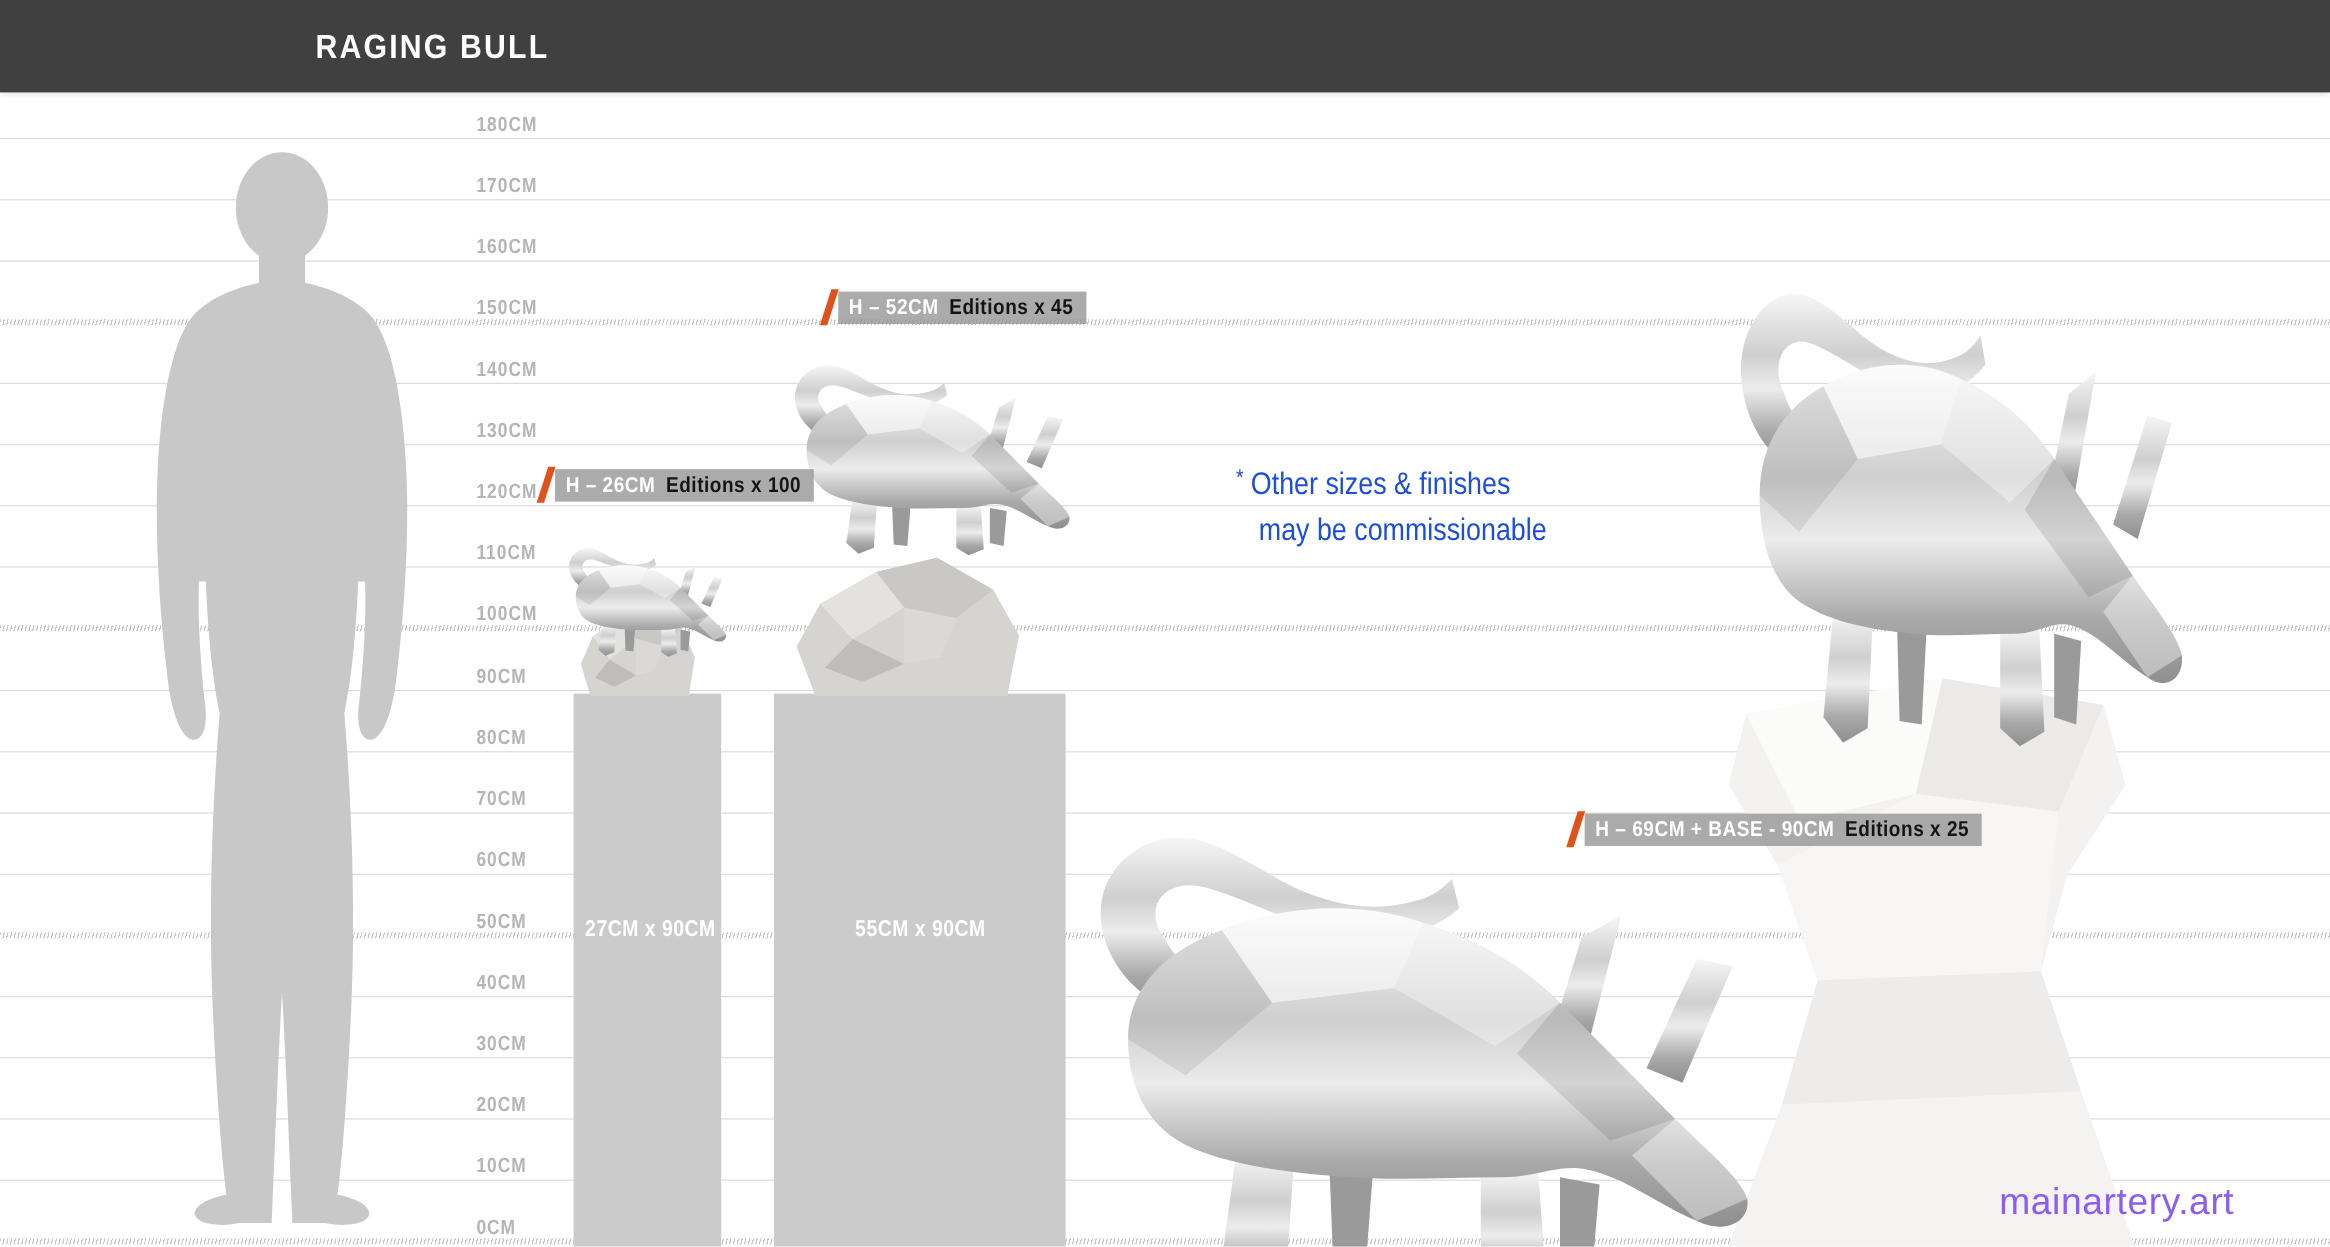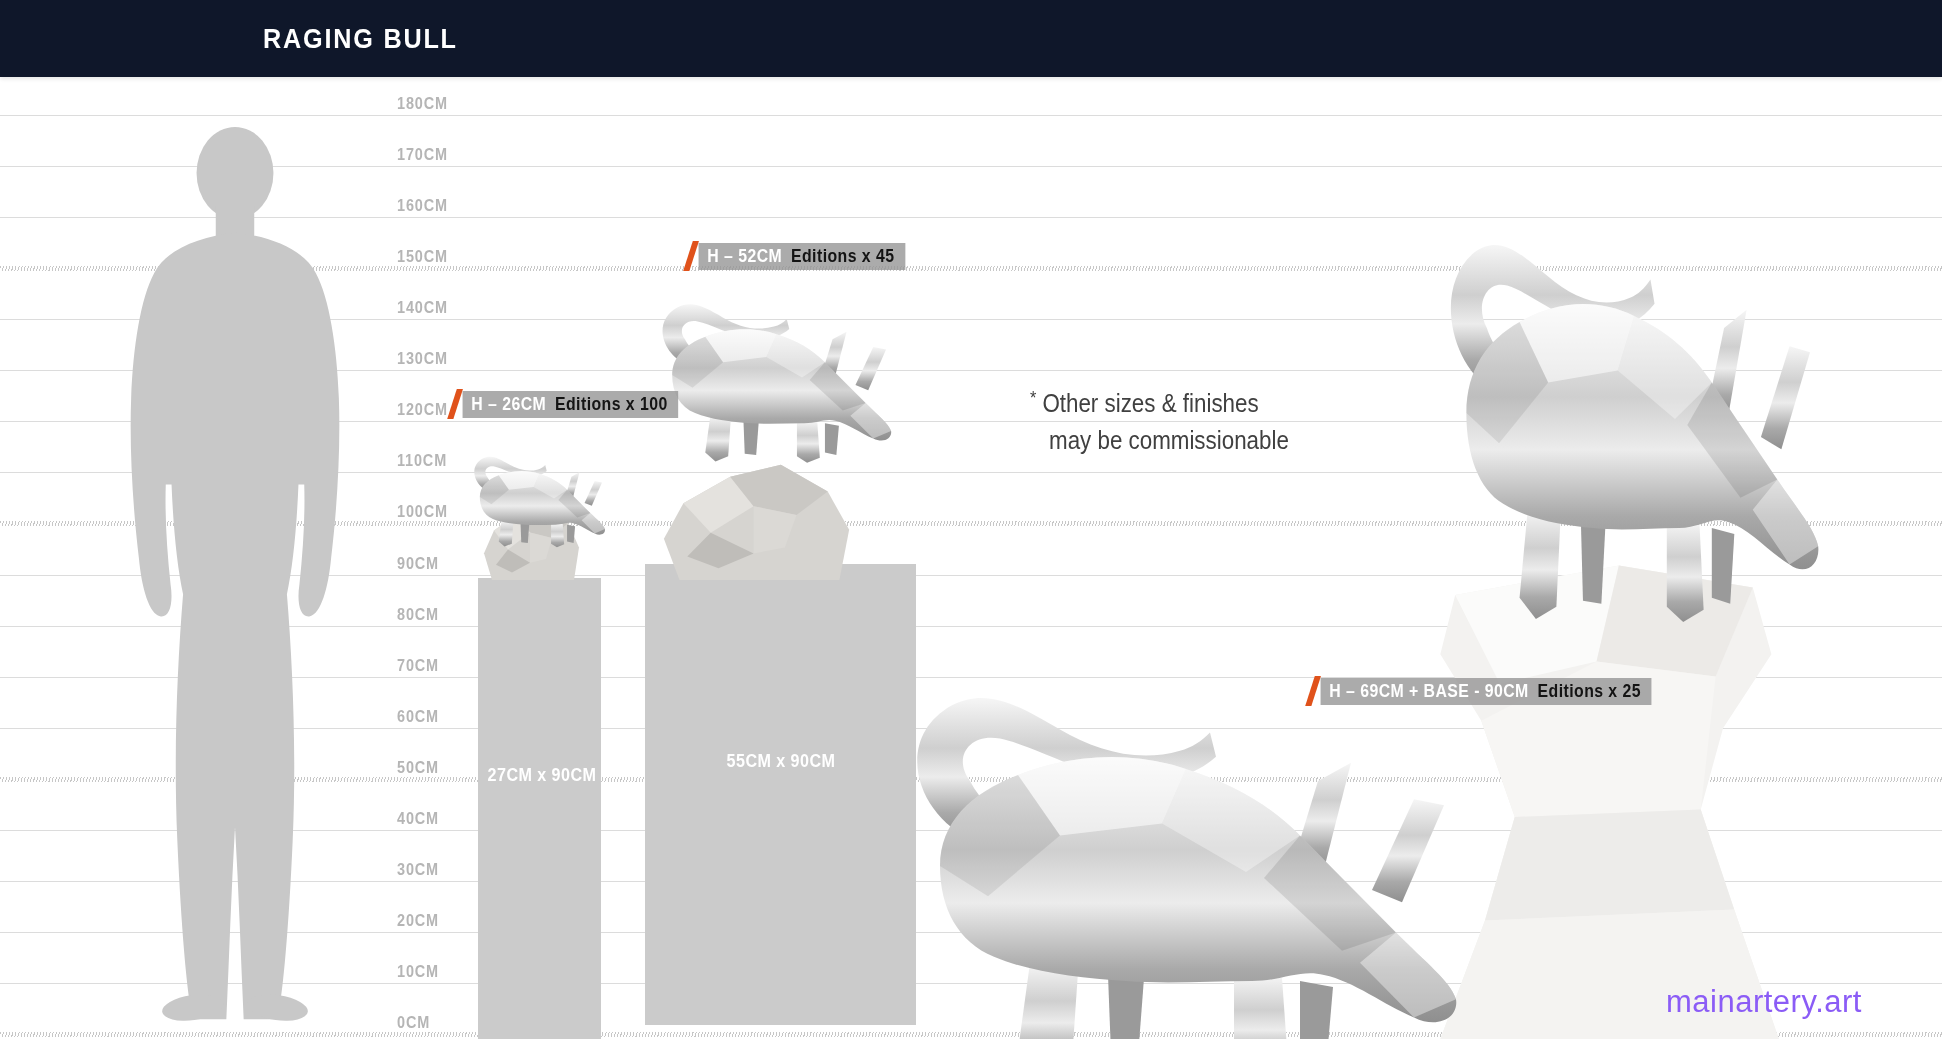--- a/index.html
+++ b/index.html
@@ -115,21 +115,21 @@
       <ellipse cx="86" cy="916" rx="32" ry="13" transform="rotate(-8 86 916)"></ellipse>
       <ellipse cx="174" cy="916" rx="32" ry="13" transform="rotate(8 174 916)"></ellipse>
     </g>
   </svg>
 
   <div class="pedestal" style="left:478px;top:578px;width:123px;height:461px;">
     <div class="pedestal-label" style="top:186px;">
       <span>27CM x 90CM</span>
     </div>
   </div>
-  <div class="pedestal" style="left:645px;top:564px;width:271px;height:461px;">
+  <div class="pedestal" style="left:645px;top:578px;width:243px;height:461px;">
     <div class="pedestal-label" style="top:186px;">
       <span>55CM x 90CM</span>
     </div>
   </div>
 
   <svg width="0" height="0" style="position:absolute">
     <defs>
       <linearGradient id="chrome" x1="0" y1="0" x2="0" y2="1">
         <stop offset="0" stop-color="#f6f6f6"></stop>
         <stop offset="0.35" stop-color="#cfcfcf"></stop>
@@ -215,24 +215,24 @@
     </div>
   </div>
   <div class="edition-tag" style="left:1310px;top:676px;">
     <div class="slash" style="background: rgb(224, 82, 27);"></div>
     <div class="tag-body" style="background: rgba(148, 148, 148, 0.78);">
       <span class="size-text">H – 69CM + BASE - 90CM</span>
       <span class="editions-text">Editions x 25</span>
     </div>
   </div>
 
-  <div id="note" style="color: #404040;">
+  <div id="note" style="color: #1d4ed8;">
     <span class="note-line"><span class="asterisk">*</span><span>Other sizes &amp; finishes</span></span><br>
     <span class="note-line indent">may be commissionable</span>
   </div>
 
   <div id="watermark" style="color: #8b5cf6;">mainartery.art</div>
 
-  <div id="header" style="background: #0f172a;">
+  <div id="header" style="background: #404040;">
     <div id="page-title">RAGING BULL</div>
   </div>
 
 </div>
 
 </body></html>

